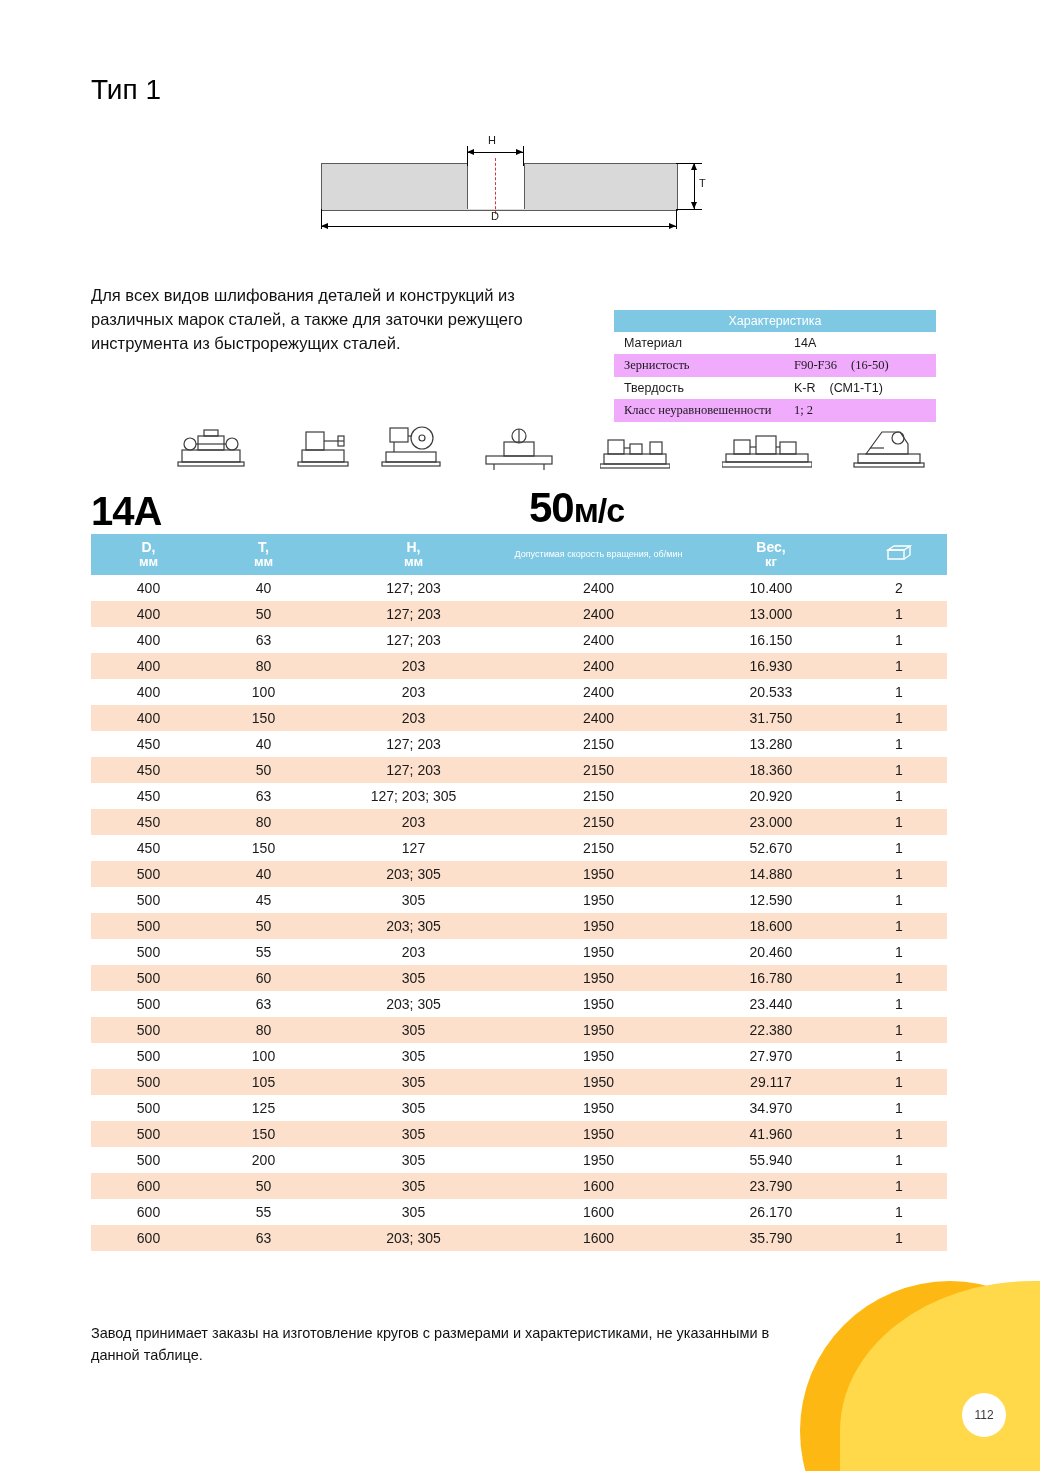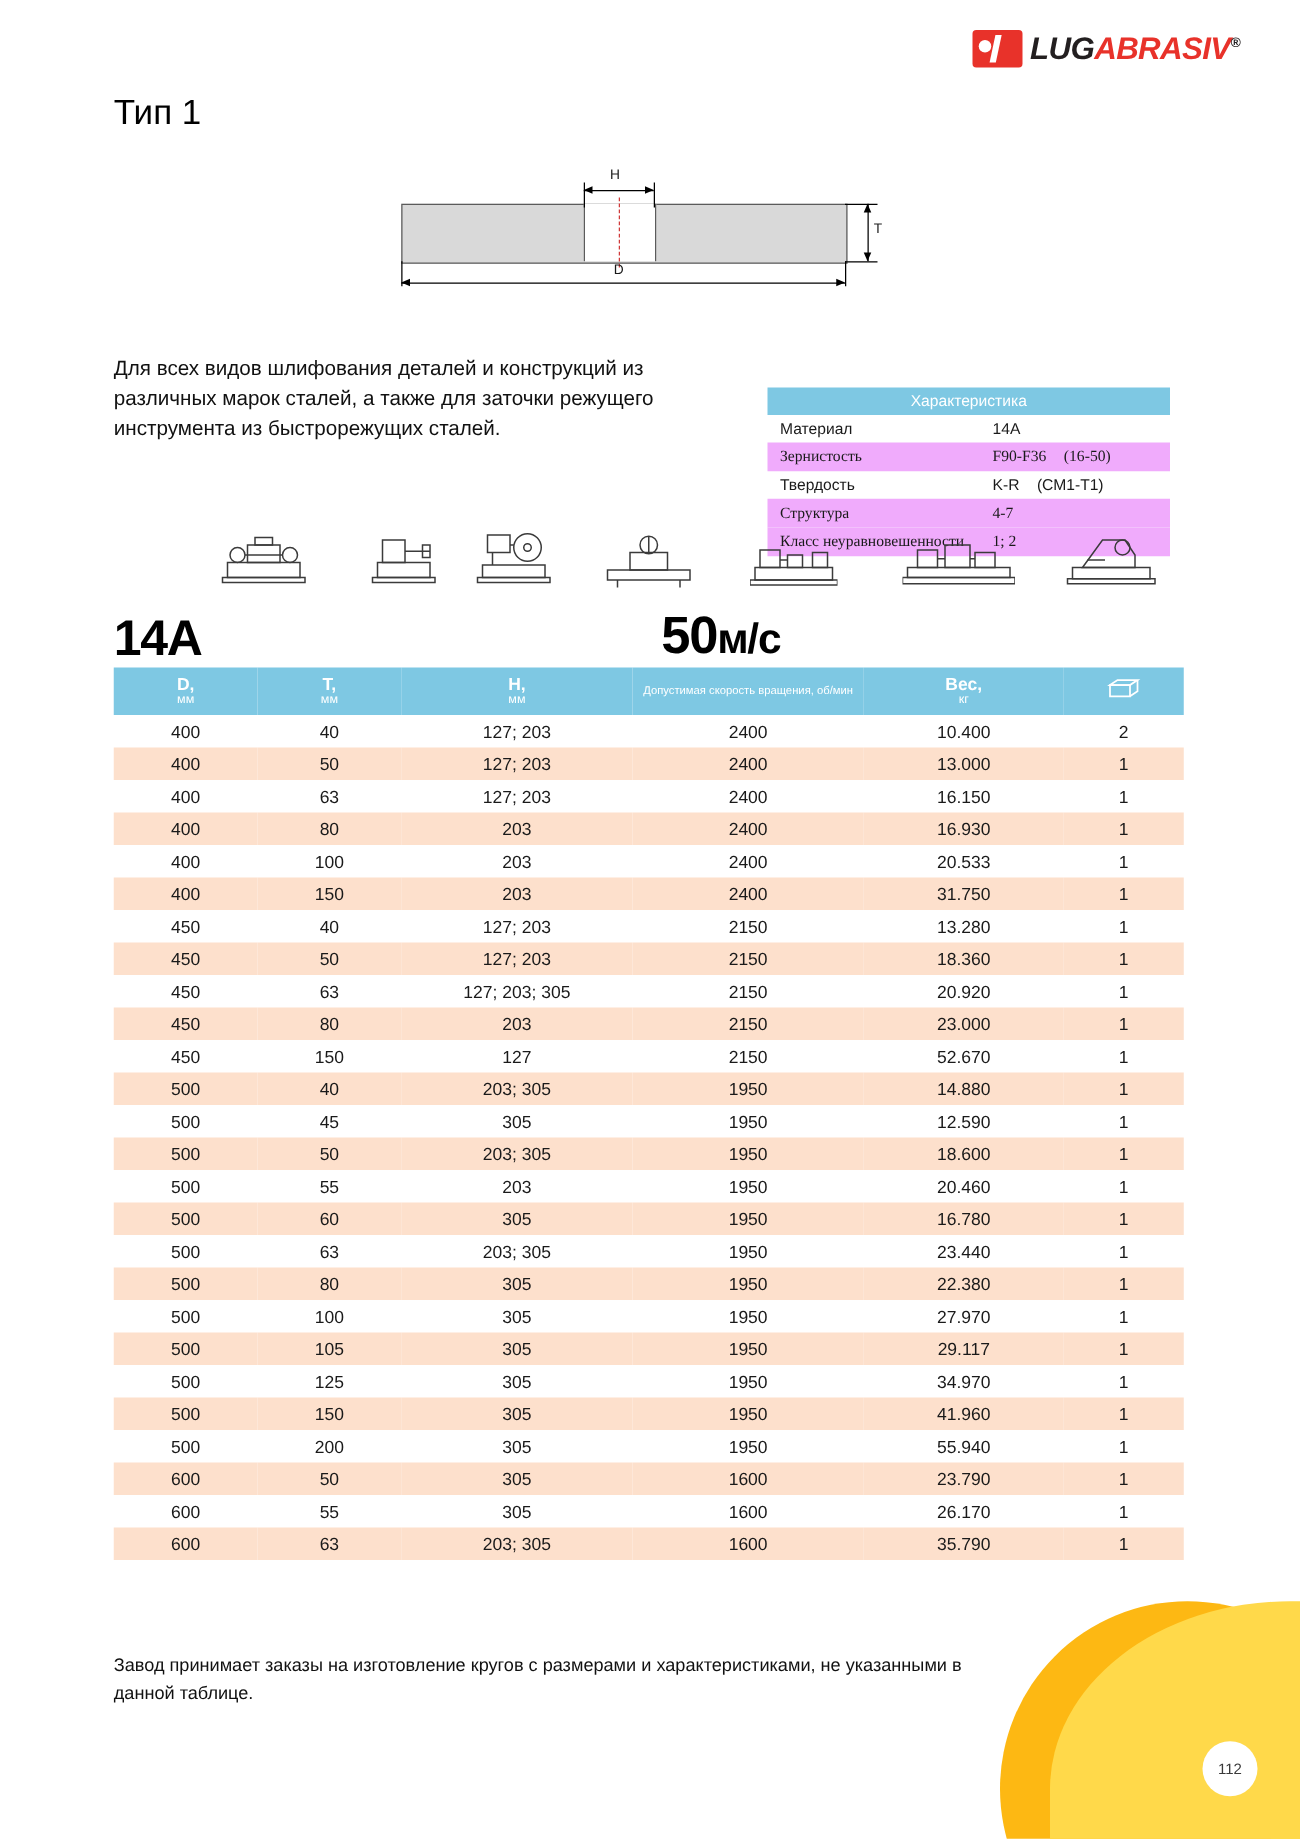--- a/index.html
+++ b/index.html
@@ -81,21 +81,21 @@
   .big-grit{position:absolute;left:91px;top:489px;font-size:40px;font-weight:bold;color:#000;letter-spacing:-1px;}
   .big-speed{position:absolute;left:509px;top:484px;font-size:42px;font-weight:bold;color:#000;letter-spacing:-1px;margin-left:20px;}
   .big-speed .u{font-size:34px;}
 
   
   table.main{position:absolute;left:91px;top:534px;width:856px;border-collapse:collapse;font-size:14px;}
   table.main th{
     background:#7ec8e3;color:#ffffff;font-weight:bold;padding:6px 0 7px;
     text-align:center;line-height:1.05;vertical-align:middle;
   }
-  table.main th .sm{font-size:10px;font-weight:normal;display:block;}
+  table.main th .sm{font-size:13px;font-weight:bold;display:block;}
   table.main th .tiny{font-size:9px;font-weight:normal;line-height:11px;display:block;}
   table.main td{text-align:center;padding:5px 0;color:#1a1a1a;}
   table.main tr.alt td{background:#fde0cc;}
   .col-d{width:115px;}
   .col-t{width:115px;}
   .col-h{width:185px;}
   .col-s{width:185px;}
   .col-w{width:160px;}
   .col-p{width:96px;}
 
@@ -109,24 +109,20 @@
   .pagenum{
     position:absolute;right:34px;bottom:34px;width:44px;height:44px;border-radius:50%;
     background:#ffffff;color:#3a3a3a;font-size:12px;display:flex;align-items:center;justify-content:center;
   }
 </style>
 </head>
 <body>
 
 <div class="page">
 
-  <div class="logo">
-    <div class="logo-mark"></div>
-    <div class="logo-text"><span>LUG</span><span class="red">ABRASIV</span><span class="logo-reg">®</span></div>
-  </div>
 
   <div class="page-title">Тип 1</div>
 
   <div class="drawing">
     <div class="wheel"></div>
     <div class="hole"></div>
     <div class="centerline"></div>
     <div class="ext-h1"></div>
     <div class="ext-h2"></div>
     <div class="dim-h"></div>
@@ -149,24 +145,20 @@
       <div class="k">Материал</div>
       <div class="v"><span>14A</span><span class="sub"></span></div>
     </div>
     <div class="char-row alt">
       <div class="k">Зернистость</div>
       <div class="v"><span>F90-F36</span><span class="sub">(16-50)</span></div>
     </div>
     <div class="char-row">
       <div class="k">Твердость</div>
       <div class="v"><span>K-R</span><span class="sub">(СМ1-Т1)</span></div>
-    </div>
-    <div class="char-row alt">
-      <div class="k">Структура</div>
-      <div class="v"><span>4-7</span><span class="sub"></span></div>
     </div>
     <div class="char-row alt">
       <div class="k">Класс неуравновешенности</div>
       <div class="v"><span>1; 2</span><span class="sub"></span></div>
     </div>
   </div>
 
   <div class="icons">
     <svg style="left:0px;top:4px;" width="70" height="48" viewBox="0 0 70 48">
       <g fill="none" stroke="#3b3b3b" stroke-width="1.2">

